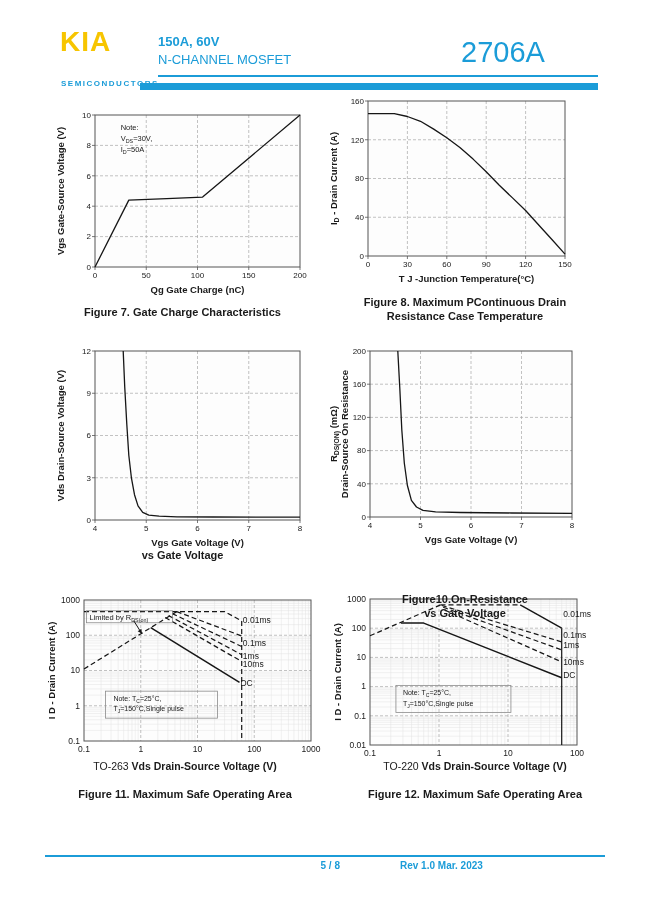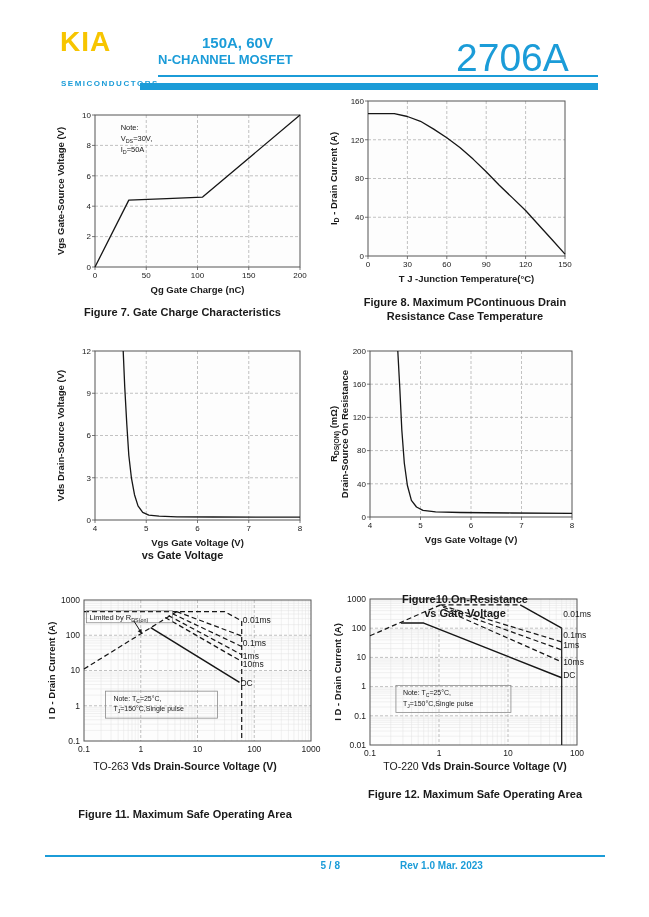--- a/index.html
+++ b/index.html
@@ -2,34 +2,34 @@
 <html><head>
 <meta charset="utf-8">
 <style>
   html,body{margin:0;padding:0;background:#ffffff;}
   .page{position:relative;width:649px;height:917px;background:#fff;overflow:hidden;
         font-family:"Liberation Sans",sans-serif;}
   .abs{position:absolute;}
   
   .logo{left:60px;top:26px;font-size:28px;font-weight:bold;letter-spacing:1px;color:var(--logo);}
   .logo-sub{left:61px;top:79px;font-size:8px;font-weight:bold;letter-spacing:1.5px;color:var(--accent);}
-  .spec1{left:158px;top:34px;font-size:15px;font-weight:bold;color:var(--accent);margin-left:44px;}
-  .spec2{left:158px;top:52px;font-size:13px;font-weight:bold;color:var(--accent);}
-  .part{left:456px;top:36px;width:158px;text-align:left;font-size:39px;color:var(--accent);}
+  .spec1{left:158px;top:34px;font-size:13px;font-weight:bold;color:var(--accent);}
+  .spec2{left:158px;top:52px;font-size:13px;font-weight:normal;color:var(--accent);}
+  .part{left:424px;top:36px;width:158px;text-align:center;font-size:29px;color:var(--accent);}
   .hline-thin{left:158px;top:75px;width:440px;height:2px;background:var(--accent);}
   .hline-thick{left:140px;top:83px;width:458px;height:7px;background:var(--accent);}
   
   .cap{font-size:11px;font-weight:bold;color:#1a1a1a;text-align:center;line-height:14px;}
   .cap0{left:55px;top:305px;width:255px;}
   .cap1{left:330px;top:295px;width:270px;}
   .cap2{left:55px;top:548px;width:255px;}
   .cap3{left:330px;top:548px;width:270px;margin-top:44px;}
   .xl4{left:40px;top:760px;width:290px;}
   .xl5{left:325px;top:760px;width:300px;}
-  .cap4{left:30px;top:787px;width:310px;margin-top:20px;}
+  .cap4{left:30px;top:787px;width:310px;}
   .cap5{left:320px;top:787px;width:310px;}
   .xlab{font-size:10.5px;color:#1a1a1a;text-align:center;}
   .xlab .pref{font-weight:normal;margin-top:30px;}
   .xlab .main{font-weight:bold;}
   
   .chart-svg{position:absolute;}
   .c0{left:55px;top:107px;}  .c1{left:328px;top:95px;}
   .c2{left:55px;top:343px;}  .c3{left:328px;top:343px;}
   .c4{left:46px;top:590px;}  .c5{left:332px;top:590px;}
   

